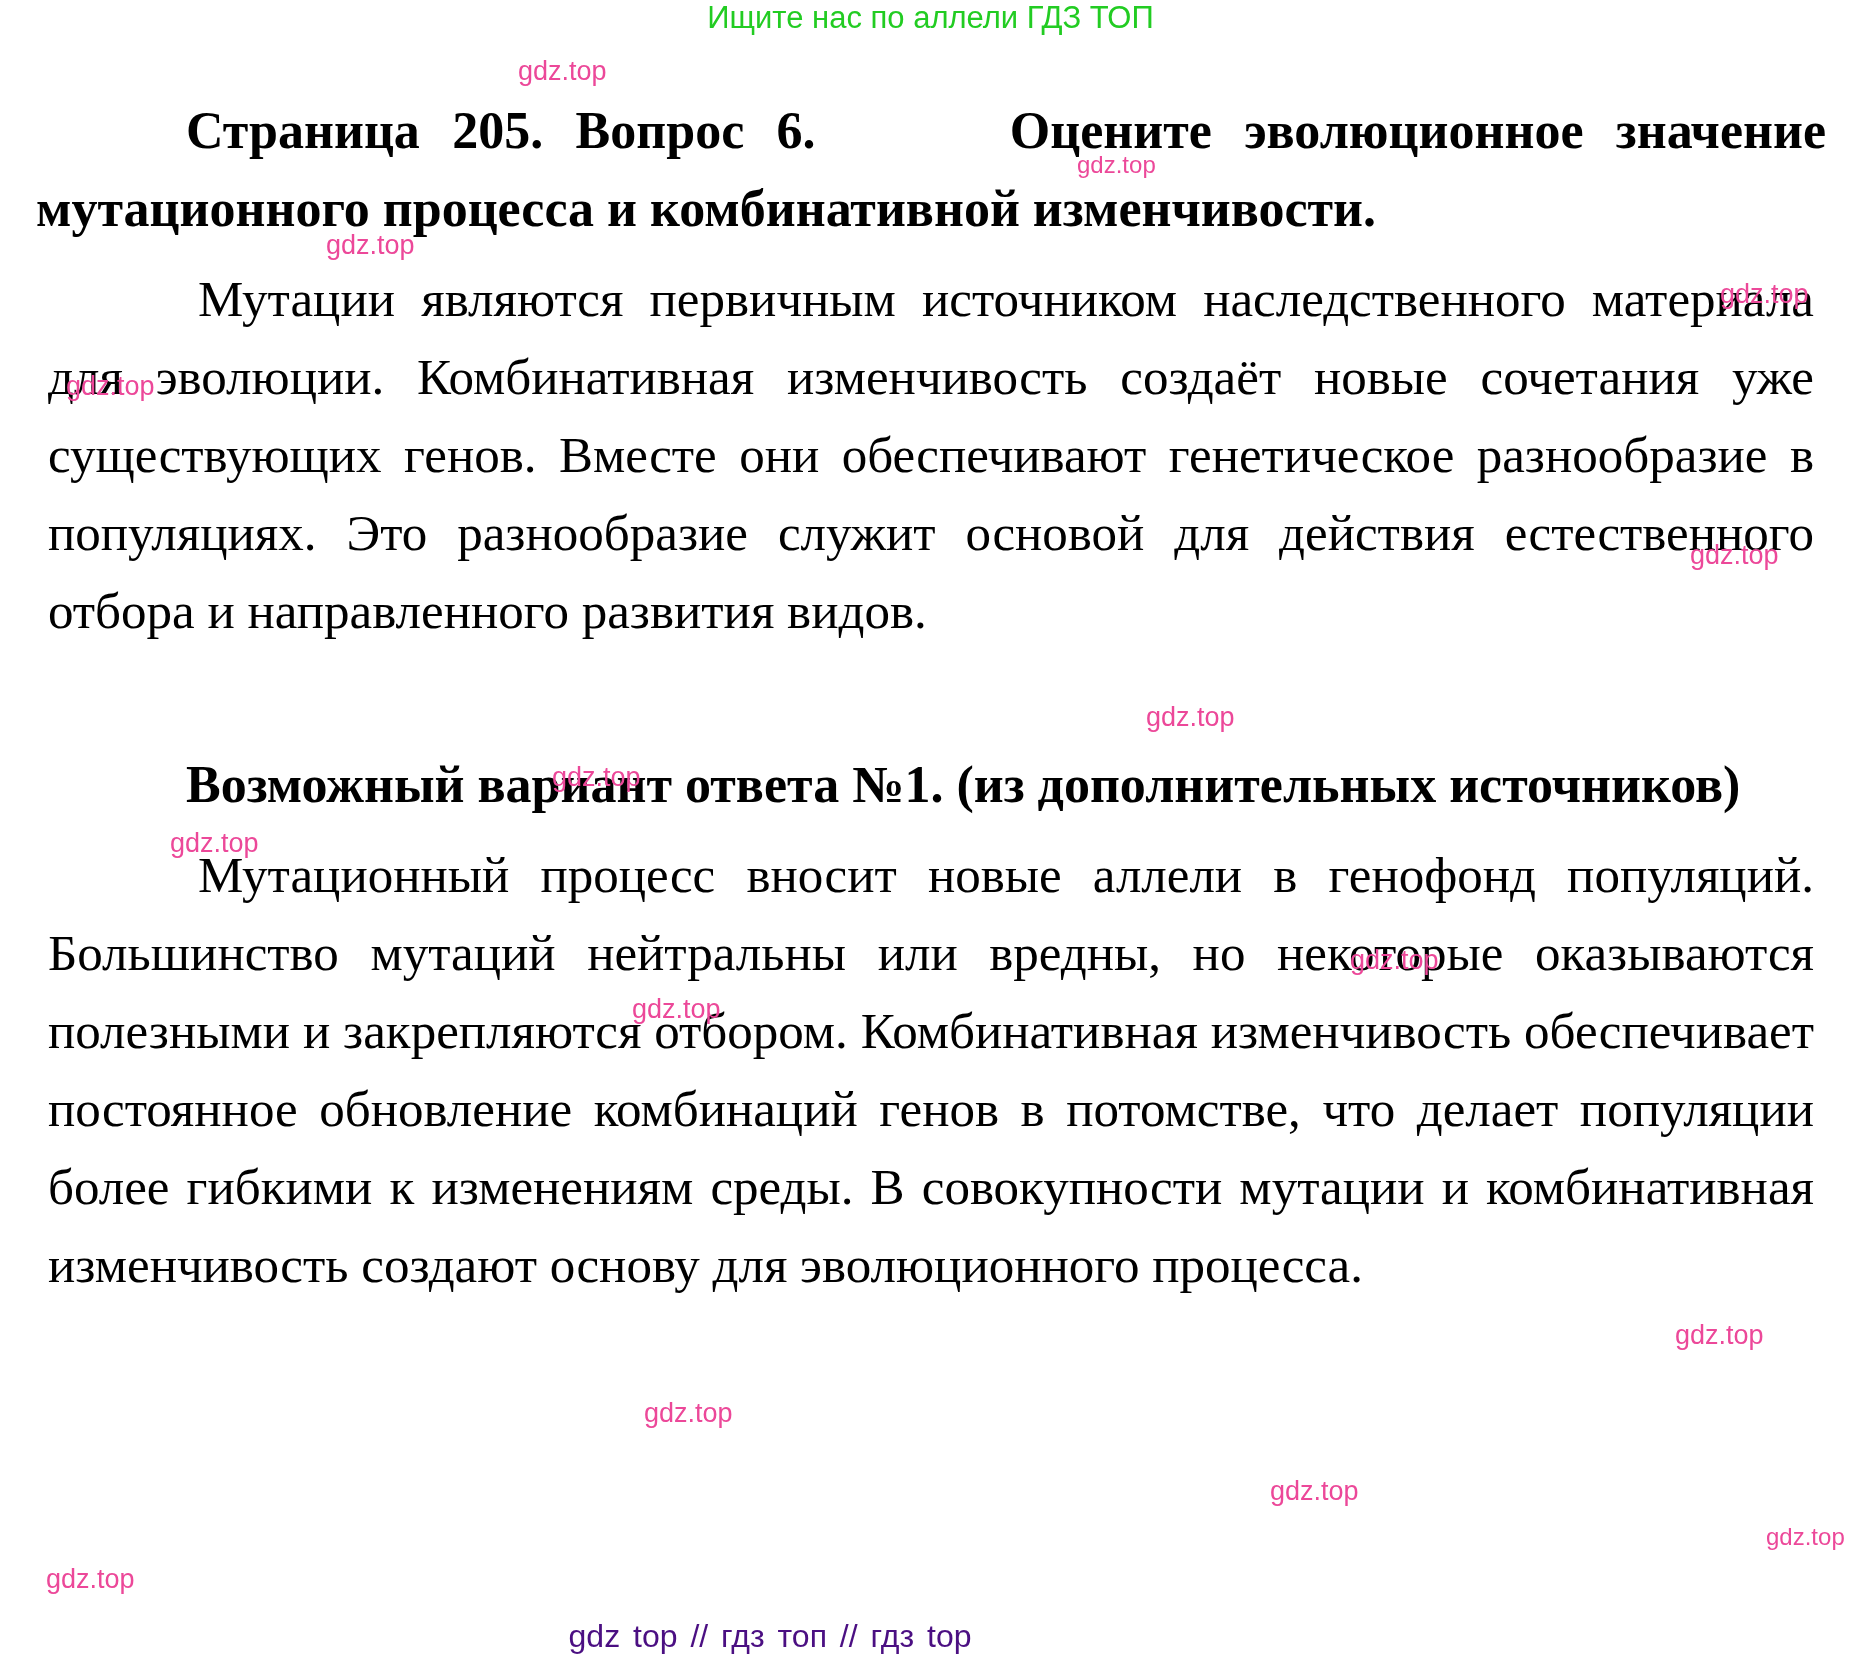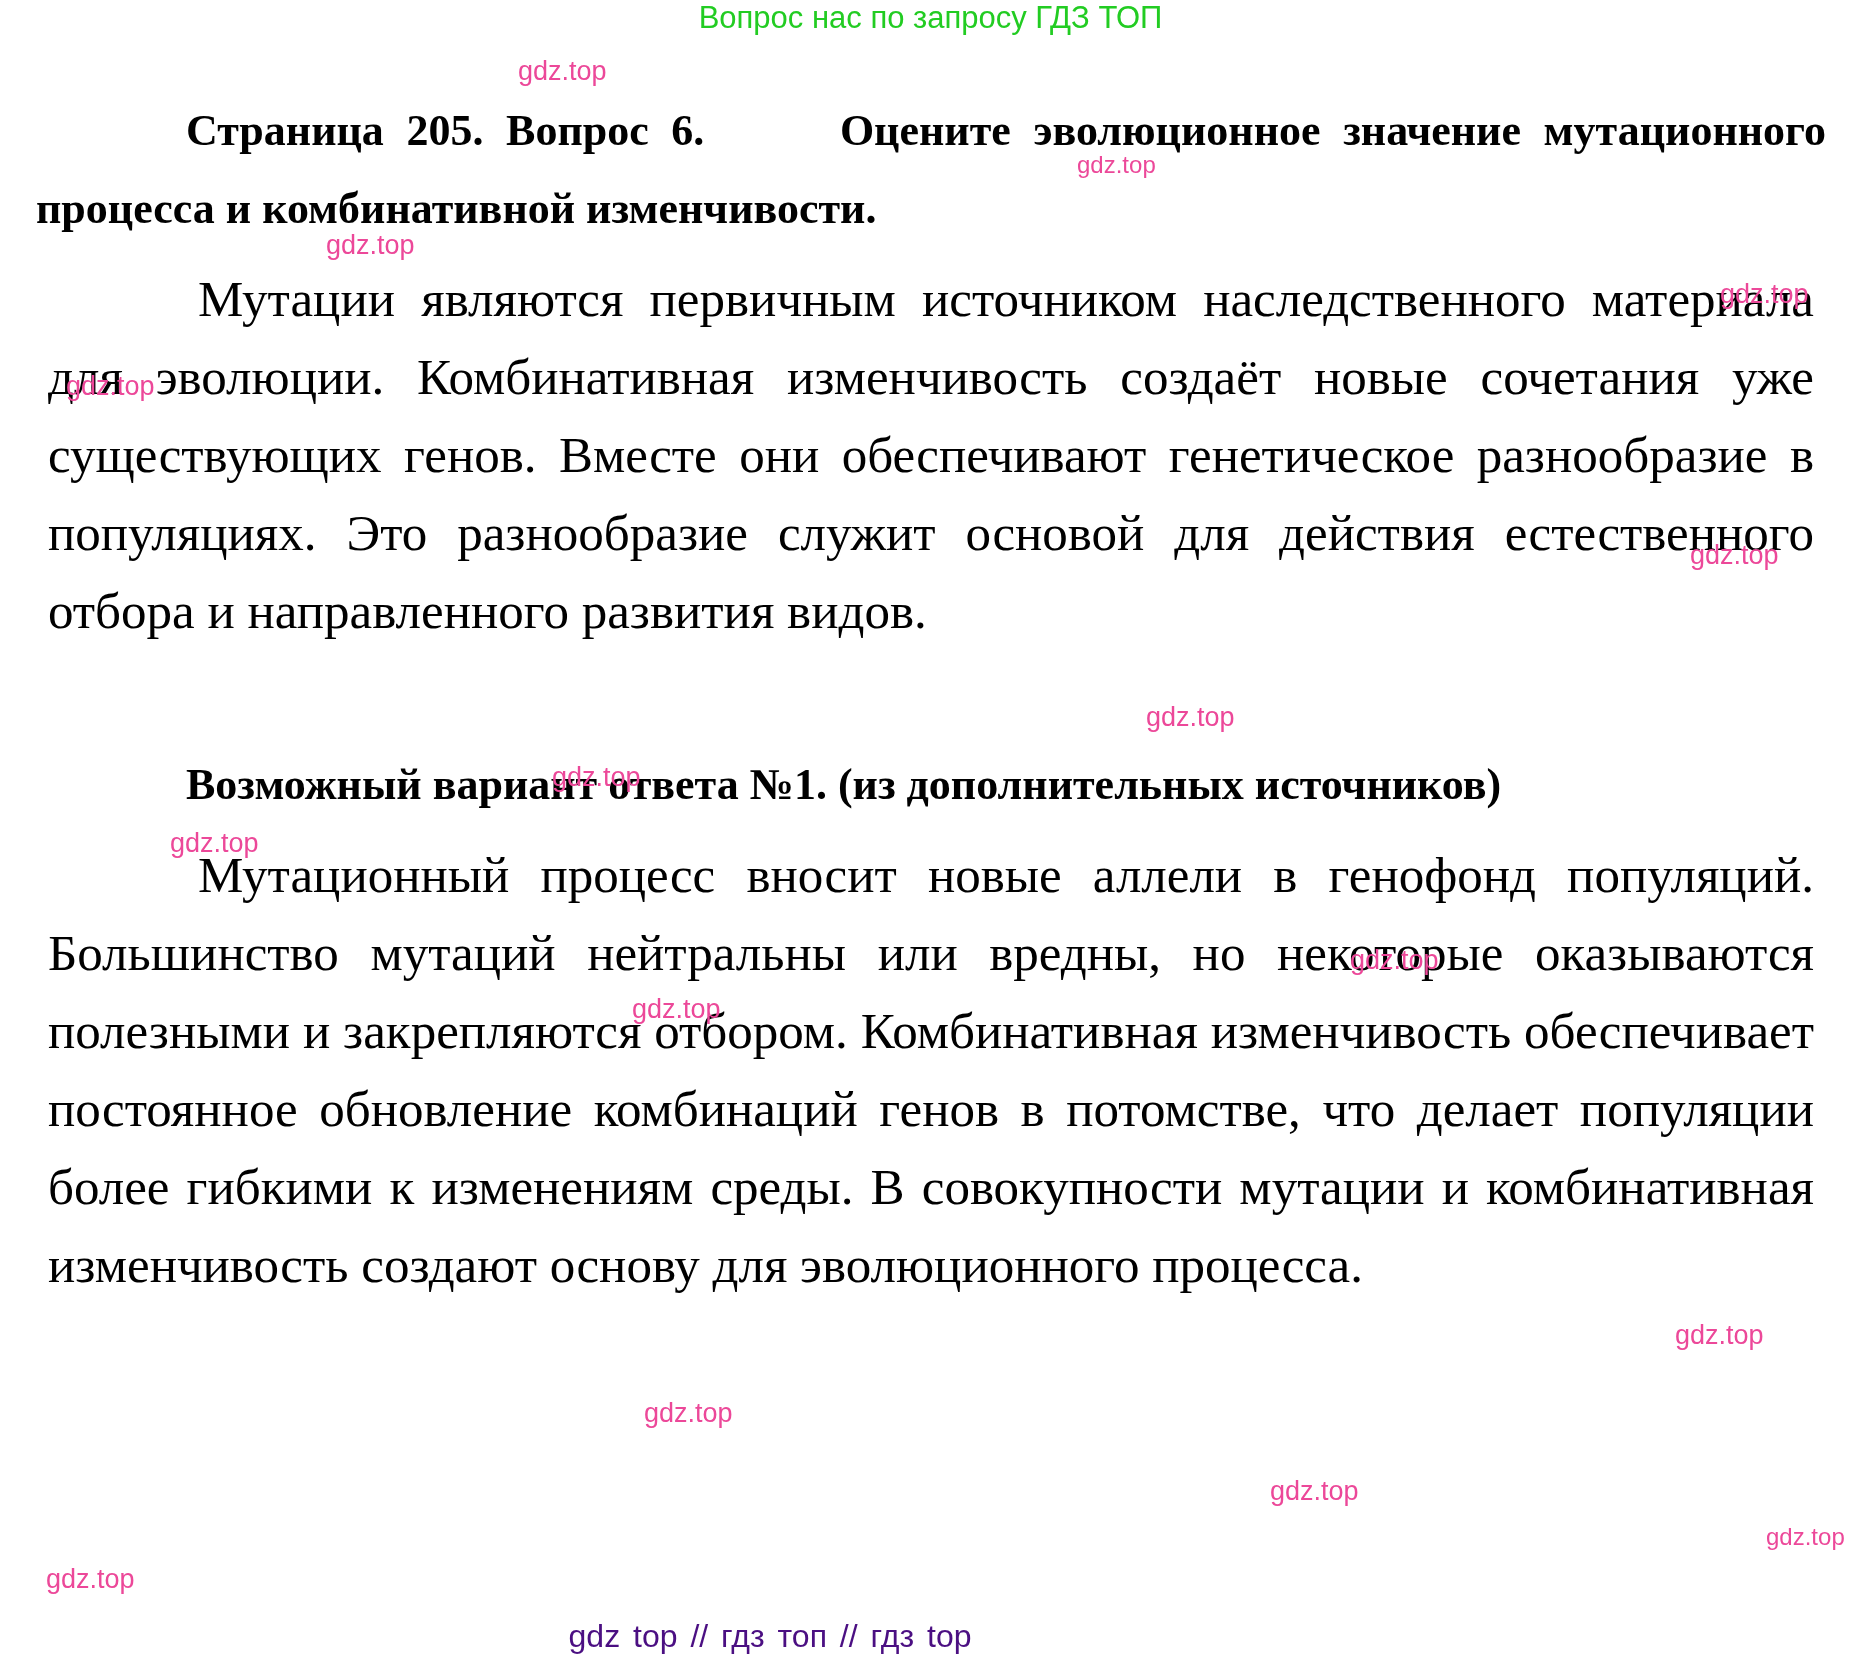--- a/index.html
+++ b/index.html
@@ -1,30 +1,30 @@
 <!DOCTYPE html>
 <html><head>
 <meta charset="utf-8">
 <style>
   html, body { margin:0; padding:0; background:#ffffff; }
   body { width:1861px; height:1658px; position:relative; overflow:hidden; }
   .top-banner { position:absolute; top:0; left:0; width:1861px; text-align:center;
     font-family:"Liberation Sans", sans-serif; font-size:31px; color:#22cc22; line-height:36px; }
   .wm { position:absolute; font-family:"Liberation Sans", sans-serif; font-size:27px; color:#ec4899; line-height:30px; white-space:nowrap; }
   .doc { position:absolute; left:36px; width:1790px; font-family:"Liberation Serif", serif; color:#000; }
-  .h { font-weight:bold; font-size:44px; line-height:78px; text-align:justify; text-align-last:left; margin:0; }
+  .h { font-weight:bold; font-size:52px; line-height:78px; text-align:justify; text-align-last:left; margin:0; }
   .p { font-size:51px; line-height:78px; text-align:justify; margin:12px; }
   .indent { text-indent:150px; }
   .footer { position:absolute; top:1618px; left:0; width:1540px; text-align:center;
     font-family:"Liberation Sans", sans-serif; font-size:32px; color:#4b0f82; word-spacing:4px; }
 </style>
 </head>
 <body>
 
-<div class="top-banner">Вопрос нас по запросу ГДЗ ТОП</div>
+<div class="top-banner">Ищите нас по аллели ГДЗ ТОП</div>
 
 <div class="doc" style="top:92px;">
   <p class="h indent">
     <span>Страница 205. Вопрос 6.</span>&nbsp;&nbsp;&nbsp;&nbsp;&nbsp;
     <span>Оцените эволюционное значение мутационного процесса и комбинативной изменчивости.</span>
   </p>
   <p class="p indent">Мутации являются первичным источником наследственного материала для эволюции. Комбинативная изменчивость создаёт новые сочетания уже существующих генов. Вместе они обеспечивают генетическое разнообразие в популяциях. Это разнообразие служит основой для действия естественного отбора и направленного развития видов.</p>
   <p class="h indent" style="margin-top:96px;">Возможный вариант ответа №1. (из дополнительных источников)</p>
   <p class="p indent">Мутационный процесс вносит новые аллели в генофонд популяций. Большинство мутаций нейтральны или вредны, но некоторые оказываются полезными и закрепляются отбором. Комбинативная изменчивость обеспечивает постоянное обновление комбинаций генов в потомстве, что делает популяции более гибкими к изменениям среды. В совокупности мутации и комбинативная изменчивость создают основу для эволюционного процесса.</p>
 </div>

